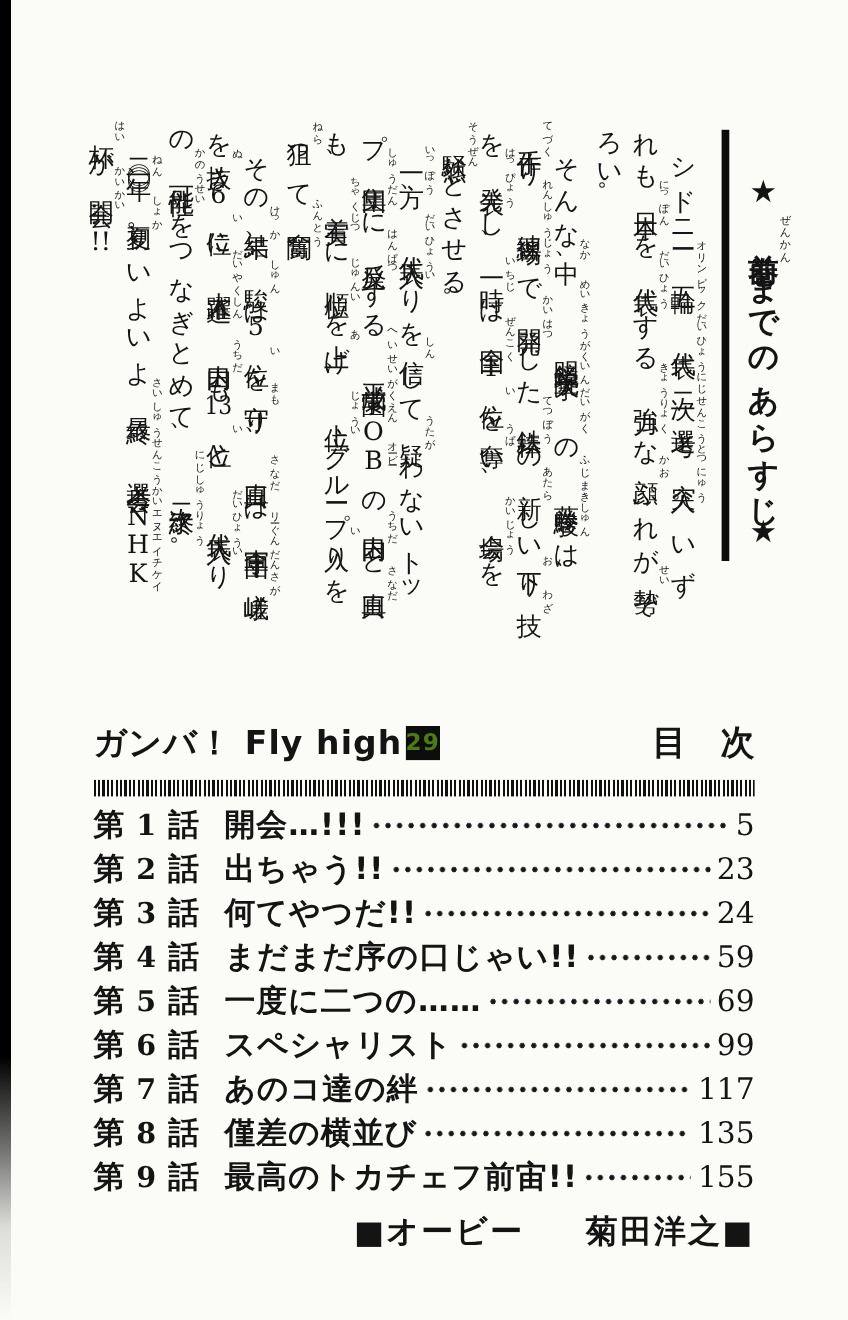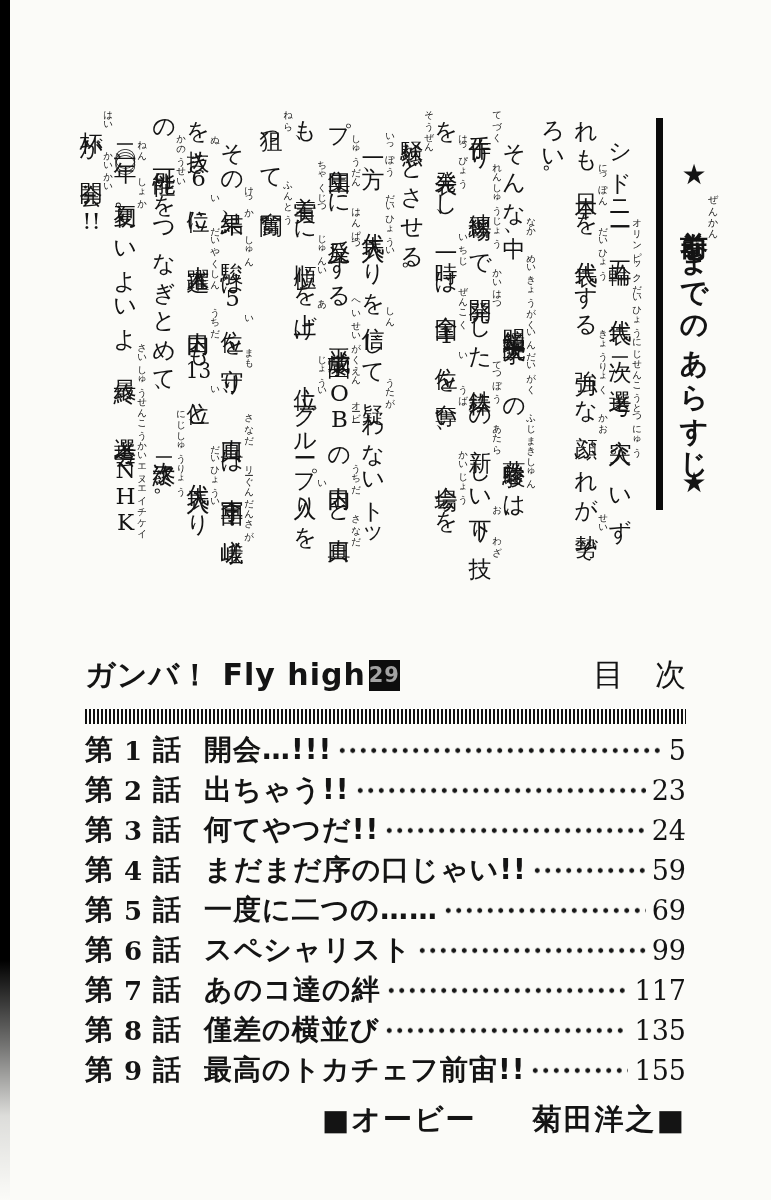--- a/index.html
+++ b/index.html
@@ -35,24 +35,24 @@
   .upright { text-orientation:upright; letter-spacing:0; }
   
   .toc {
     position:absolute; left:85px; width:601px; top:654px;
     font-family:"DejaVu Sans", sans-serif;
   }
   .toc-title-row { display:flex; justify-content:space-between; align-items:center; font-weight:bold;gap:22px; }
   .title-left { display:flex; align-items:center; font-size:30px; letter-spacing:1px; }
   .vol-badge {
     display:inline-flex; align-items:center; justify-content:center;
-    background:#0d0d0d; color:#a3a3a3; width:31px; height:31px;
+    background:#0d0d0d; color:#4d7c0f; width:31px; height:31px;
     font-size:21px; font-weight:bold; margin-left:3px;
   }
-  .toc-heading { font-size:31px; font-weight:normal; }
+  .toc-heading { font-size:31px; font-weight:bold; }
   .toc-divider {
     margin-top:13px; height:15px;
     background:repeating-linear-gradient(90deg,#101010 0 2px,rgba(0,0,0,0) 2px 4px);
   }
   .toc-rows { margin-top:6px; }
   .toc-row { display:flex; align-items:center; height:40px; font-weight:bold; font-size:28px; }
   .ch-label { width:96px; display:flex; align-items:center; justify-content:space-between; }
   .ch-no {
     font-family:"DejaVu Serif", serif; font-size:26px; width:24px;
     text-align:center; padding-top:2px;

